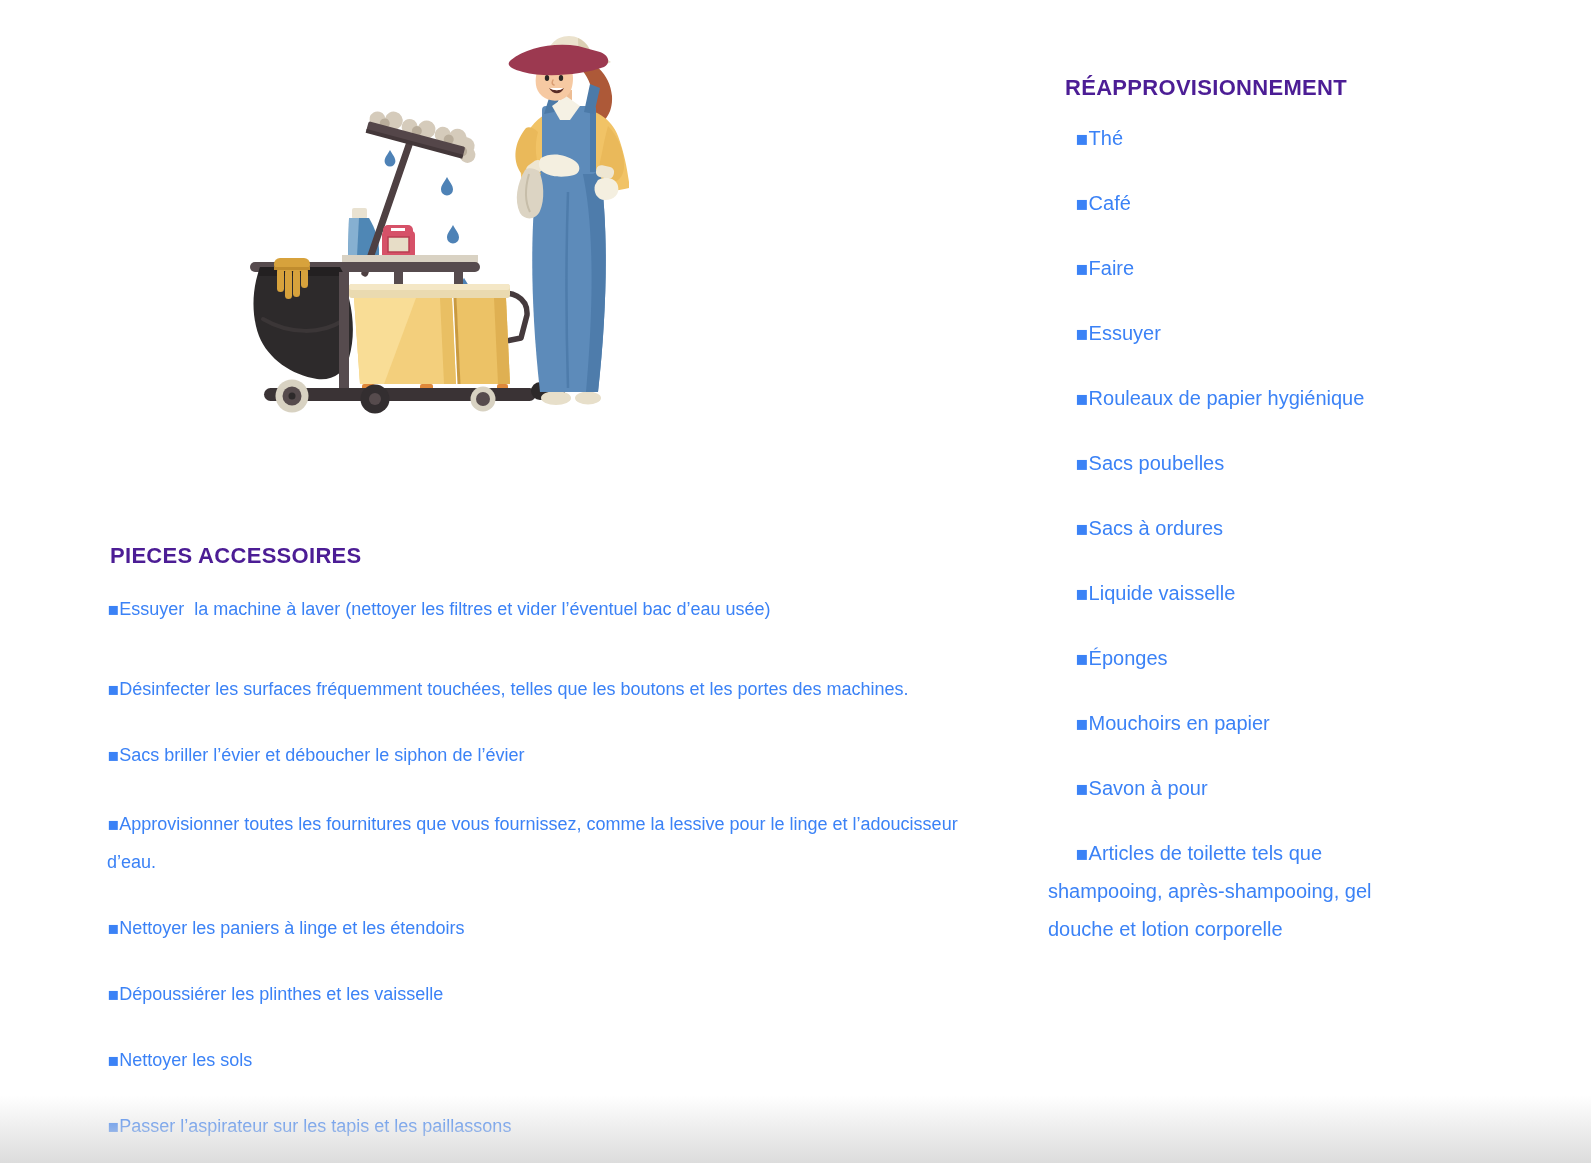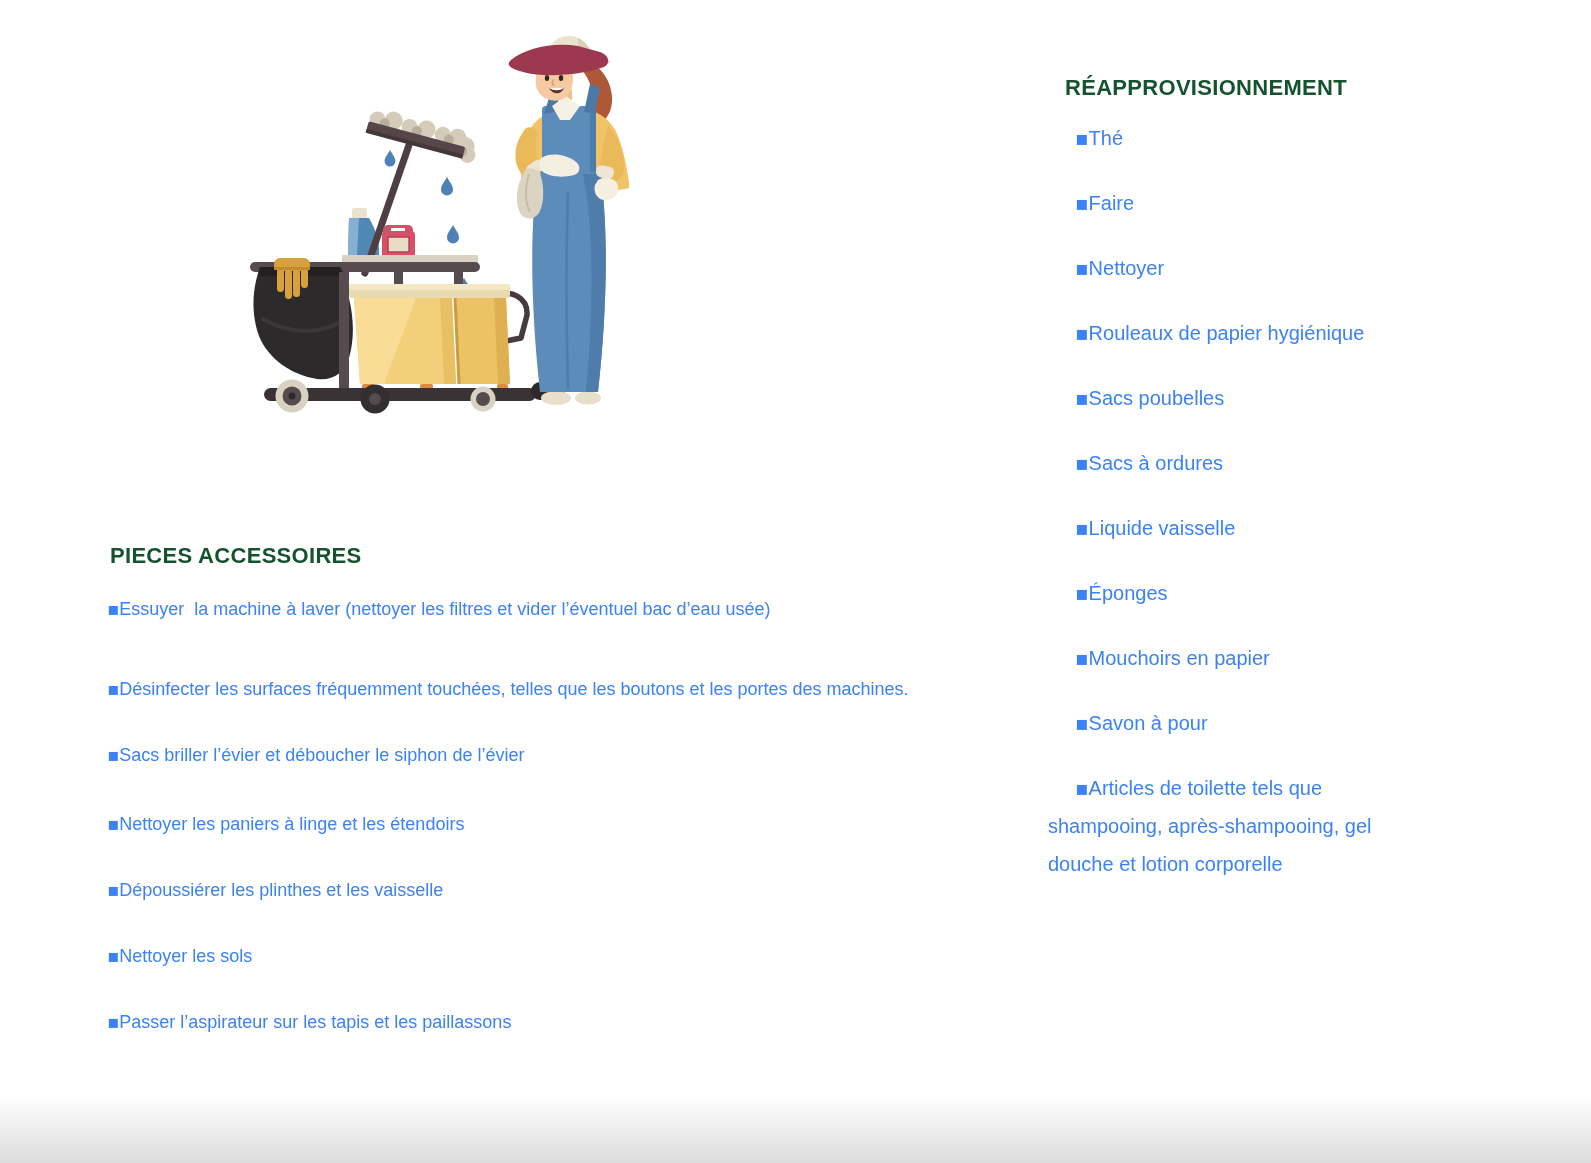--- a/index.html
+++ b/index.html
@@ -1,20 +1,20 @@
 <!DOCTYPE html>
 <html><head>
 <meta charset="utf-8">
 <style>
   html,body{margin:0;padding:0}
   body{
     width:1591px;height:1163px;background:#ffffff;position:relative;overflow:hidden;
     font-family:"Liberation Sans","DejaVu Sans",sans-serif;
   }
-  .heading{position:absolute;font-weight:bold;font-size:22px;color:#14532d;letter-spacing:.3px;white-space:nowrap}
+  .heading{position:absolute;font-weight:bold;font-size:22px;color:#4c1d95;letter-spacing:.3px;white-space:nowrap}
   #right-heading{left:1065px;top:75px}
   #left-heading{left:110px;top:543px}
   ul.list{position:absolute;list-style:none;margin:0;padding:0;color:#3b82f6}
   #left-list{left:107px;top:590px;width:900px;font-size:18px;line-height:38px}
   #left-list li{margin-bottom:28px}
   #left-list li:nth-child(1){margin-bottom:42px}
   #left-list li:nth-child(3){margin-bottom:31px}
   #right-list{left:1048px;top:119px;width:350px;font-size:20px;line-height:38px}
   #right-list li{text-indent:27px;margin-bottom:27px}
   .li-text{white-space:pre-wrap}
@@ -191,36 +191,38 @@
     <path d="M277,148 C269,162 266,178 272,191 C277,199 288,198 292,189 C297,178 296,160 291,149 C286,146 280,145 277,148 Z" fill="#DCD4C3"></path>
     <path d="M281,152 C277,166 277,180 282,190" stroke="#C6BDA9" stroke-width="2" fill="none"></path>
     <path d="M293,136 C303,130 317,132 327,139 C333,143 333,151 326,153 C315,156 302,155 295,150 C290,146 290,140 293,136 Z" fill="#F4EFE0"></path>
   </g>
 </svg>
 </div>
 
 <div class="heading" id="right-heading">RÉAPPROVISIONNEMENT</div>
 <ul class="list" id="right-list">
   <li><span class="bullet">▪</span><span class="li-text">Thé</span></li>
+  <li><span class="bullet">▪</span><span class="li-text">Café</span></li>
   <li><span class="bullet">▪</span><span class="li-text">Faire</span></li>
-  <li><span class="bullet">▪</span><span class="li-text">Nettoyer</span></li>
+  <li><span class="bullet">▪</span><span class="li-text">Essuyer</span></li>
   <li><span class="bullet">▪</span><span class="li-text">Rouleaux de papier hygiénique</span></li>
   <li><span class="bullet">▪</span><span class="li-text">Sacs poubelles</span></li>
   <li><span class="bullet">▪</span><span class="li-text">Sacs à ordures</span></li>
   <li><span class="bullet">▪</span><span class="li-text">Liquide vaisselle</span></li>
   <li><span class="bullet">▪</span><span class="li-text">Éponges</span></li>
   <li><span class="bullet">▪</span><span class="li-text">Mouchoirs en papier</span></li>
   <li><span class="bullet">▪</span><span class="li-text">Savon à pour</span></li>
   <li><span class="bullet">▪</span><span class="li-text">Articles de toilette tels que shampooing, après-shampooing, gel douche et lotion corporelle</span></li>
 </ul>
 
 <div class="heading" id="left-heading">PIECES ACCESSOIRES</div>
 <ul class="list" id="left-list">
   <li><span class="bullet">▪</span><span class="li-text">Essuyer  la machine à laver (nettoyer les filtres et vider l’éventuel bac d’eau usée)</span></li>
   <li><span class="bullet">▪</span><span class="li-text">Désinfecter les surfaces fréquemment touchées, telles que les boutons et les portes des machines.</span></li>
   <li><span class="bullet">▪</span><span class="li-text">Sacs briller l’évier et déboucher le siphon de l’évier</span></li>
+  <li><span class="bullet">▪</span><span class="li-text">Approvisionner toutes les fournitures que vous fournissez, comme la lessive pour le linge et l’adoucisseur d’eau.</span></li>
   <li><span class="bullet">▪</span><span class="li-text">Nettoyer les paniers à linge et les étendoirs</span></li>
   <li><span class="bullet">▪</span><span class="li-text">Dépoussiérer les plinthes et les vaisselle</span></li>
   <li><span class="bullet">▪</span><span class="li-text">Nettoyer les sols</span></li>
   <li><span class="bullet">▪</span><span class="li-text">Passer l’aspirateur sur les tapis et les paillassons</span></li>
 </ul>
 
 <div id="bottom-fade"></div>
 
 </body></html>

